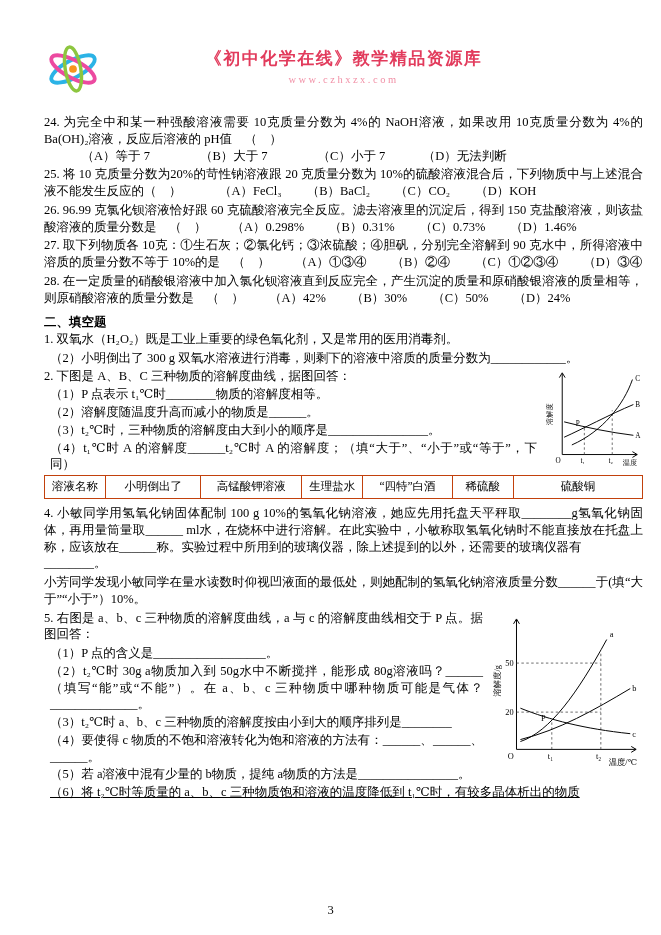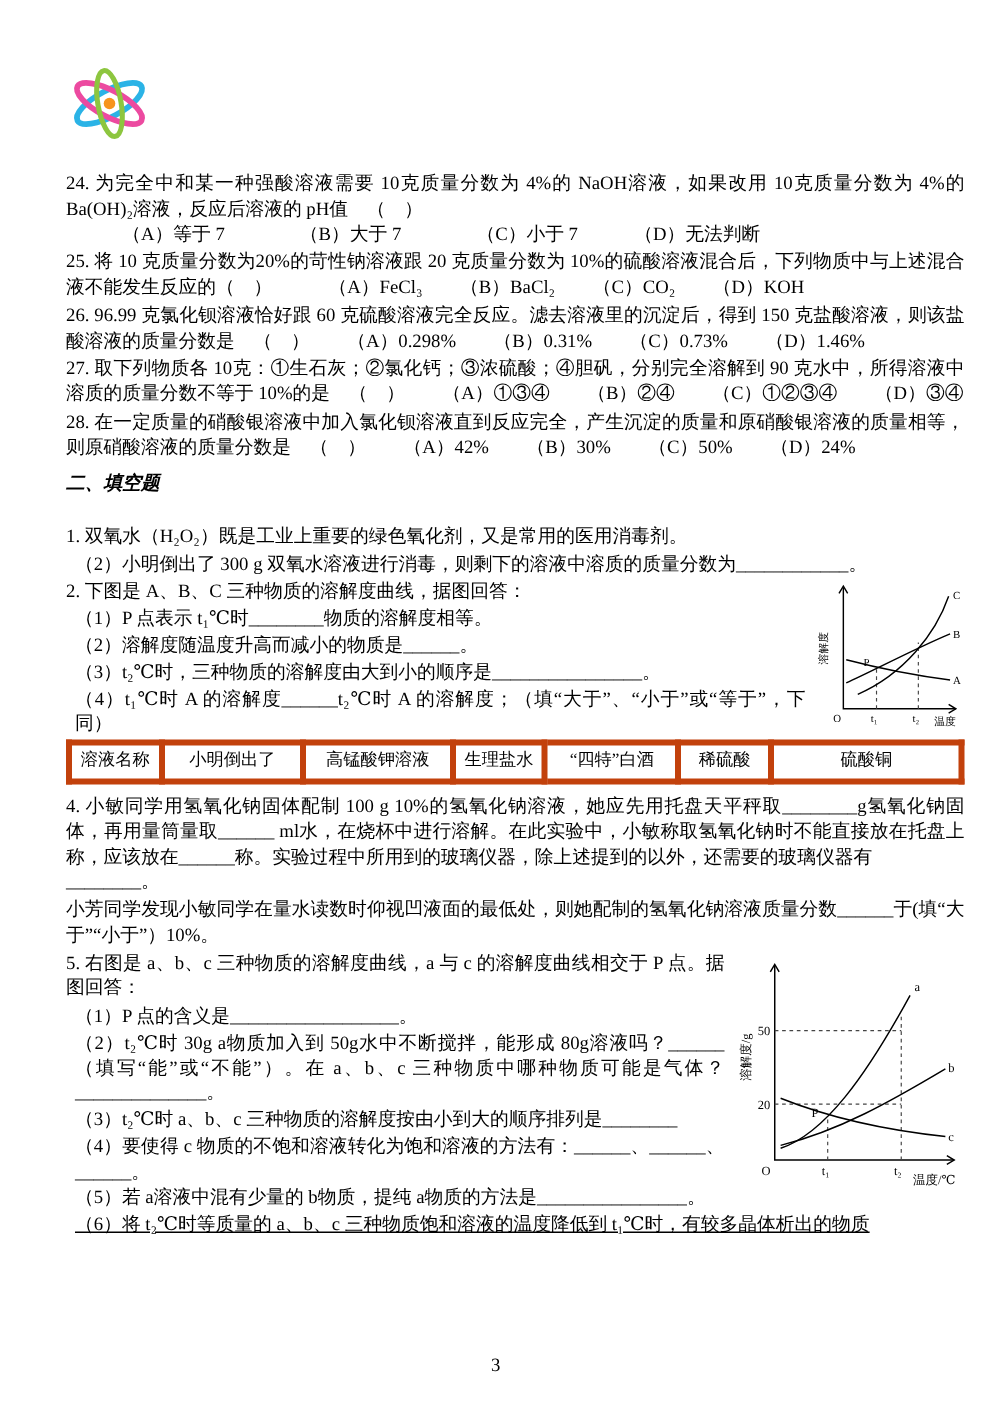--- a/index.html
+++ b/index.html
@@ -9,49 +9,53 @@
     font-family:"Liberation Serif","DejaVu Serif",serif;
     font-size:12.5px;line-height:1.34;color:#000;
   }
   .header{position:relative;height:62px;margin-bottom:8px;}
   .logo{position:absolute;left:0;top:-2px;}
   .head-text{text-align:center;padding-top:4px;}
   .site-title{font-size:17px;font-weight:bold;color:#e23b5c;letter-spacing:1.5px;}
   .site-url{font-size:10.5px;color:#f190a6;letter-spacing:2.5px;margin-top:2px;}
   p.q{margin:0 0 2px 0;text-align:justify;white-space:pre-line;}
   p.sub{margin:0 0 1px 0;padding-left:6px;text-align:justify;white-space:pre-line;}
-  .section-title{font-weight:bold;margin:8px 0 18px 0;font-size:12.5px;font-style:italic;}
+  .section-title{font-weight:bold;margin:8px 0 0 0;font-size:12.5px;}
   .blk{overflow:visible;}
   .graph1{float:right;width:100px;height:100px;margin:0 0 2px 6px;}
   .graph2{float:right;width:152px;height:165px;margin:0 0 2px 8px;}
   .graph path.curve{fill:none;stroke:#000;stroke-width:1;}
   .graph path.axis{fill:none;stroke:#000;stroke-width:1;}
   .graph path.dash{fill:none;stroke:#444;stroke-width:0.8;stroke-dasharray:2.5,2.5;}
   .graph text{font-family:"Liberation Serif","DejaVu Serif",serif;font-size:7.5px;fill:#000;}
   .graph2 text{font-size:8.5px;}
   table.t3{border-collapse:collapse;width:100%;margin:2px 0 6px 0;clear:both;
     font-size:11.5px;table-layout:fixed;}
-  table.t3 th,table.t3 td{border:4px solid #c2410c;padding:2px 2px;text-align:center;
+  table.t3 th,table.t3 td{border:1px solid #c2410c;padding:2px 2px;text-align:center;
     font-weight:normal;height:18px;overflow:hidden;white-space:nowrap;}
   .c1{width:10%}.c2{width:16%}.c3{width:17%}.c4{width:10%}.c5{width:15%}.c6{width:10%}.c7{width:22%}
   .clearR{clear:right;text-decoration:underline;}
   .page-num{position:absolute;bottom:16px;left:0;right:0;text-align:center;font-size:12.5px;}
 </style>
 </head>
 <body>
 
 <div class="page">
 
   <div class="header">
     <svg class="logo" width="58" height="54" viewBox="0 0 60 54">
       <ellipse cx="30" cy="27" rx="25" ry="9" fill="none" stroke="#2bb3e6" stroke-width="4" transform="rotate(-28 30 27)"></ellipse>
       <ellipse cx="30" cy="27" rx="25" ry="9" fill="none" stroke="#ec4aa0" stroke-width="4" transform="rotate(28 30 27)"></ellipse>
       <ellipse cx="30" cy="27" rx="23" ry="8" fill="none" stroke="#8dc63f" stroke-width="3.5" transform="rotate(80 30 27)"></ellipse>
       <circle cx="30" cy="27" r="4" fill="#f7941d"></circle>
     </svg>
+    <div class="head-text">
+      <div class="site-title">《初中化学在线》教学精品资源库</div>
+      <div class="site-url">www.czhxzx.com</div>
+    </div>
   </div>
 
   <p class="q">24. 为完全中和某一种强酸溶液需要 10克质量分数为 4%的 NaOH溶液，如果改用 10克质量分数为 4%的 Ba(OH)₂溶液，反应后溶液的 pH值　（　）
 　　　（A）等于 7　　　　（B）大于 7　　　　（C）小于 7　　　（D）无法判断</p>
   <p class="q">25. 将 10 克质量分数为20%的苛性钠溶液跟 20 克质量分数为 10%的硫酸溶液混合后，下列物质中与上述混合液不能发生反应的（　）　　　（A）FeCl₃　　（B）BaCl₂　　（C）CO₂　　（D）KOH</p>
   <p class="q">26. 96.99 克氯化钡溶液恰好跟 60 克硫酸溶液完全反应。滤去溶液里的沉淀后，得到 150 克盐酸溶液，则该盐酸溶液的质量分数是　（　）　　（A）0.298%　　（B）0.31%　　（C）0.73%　　（D）1.46%</p>
   <p class="q">27. 取下列物质各 10克：①生石灰；②氯化钙；③浓硫酸；④胆矾，分别完全溶解到 90 克水中，所得溶液中溶质的质量分数不等于 10%的是　（　）　　（A）①③④　　（B）②④　　（C）①②③④　　（D）③④</p>
   <p class="q">28. 在一定质量的硝酸银溶液中加入氯化钡溶液直到反应完全，产生沉淀的质量和原硝酸银溶液的质量相等，则原硝酸溶液的质量分数是　（　）　　（A）42%　　（B）30%　　（C）50%　　（D）24%</p>
 
   <div class="section-title">二、填空题</div>

